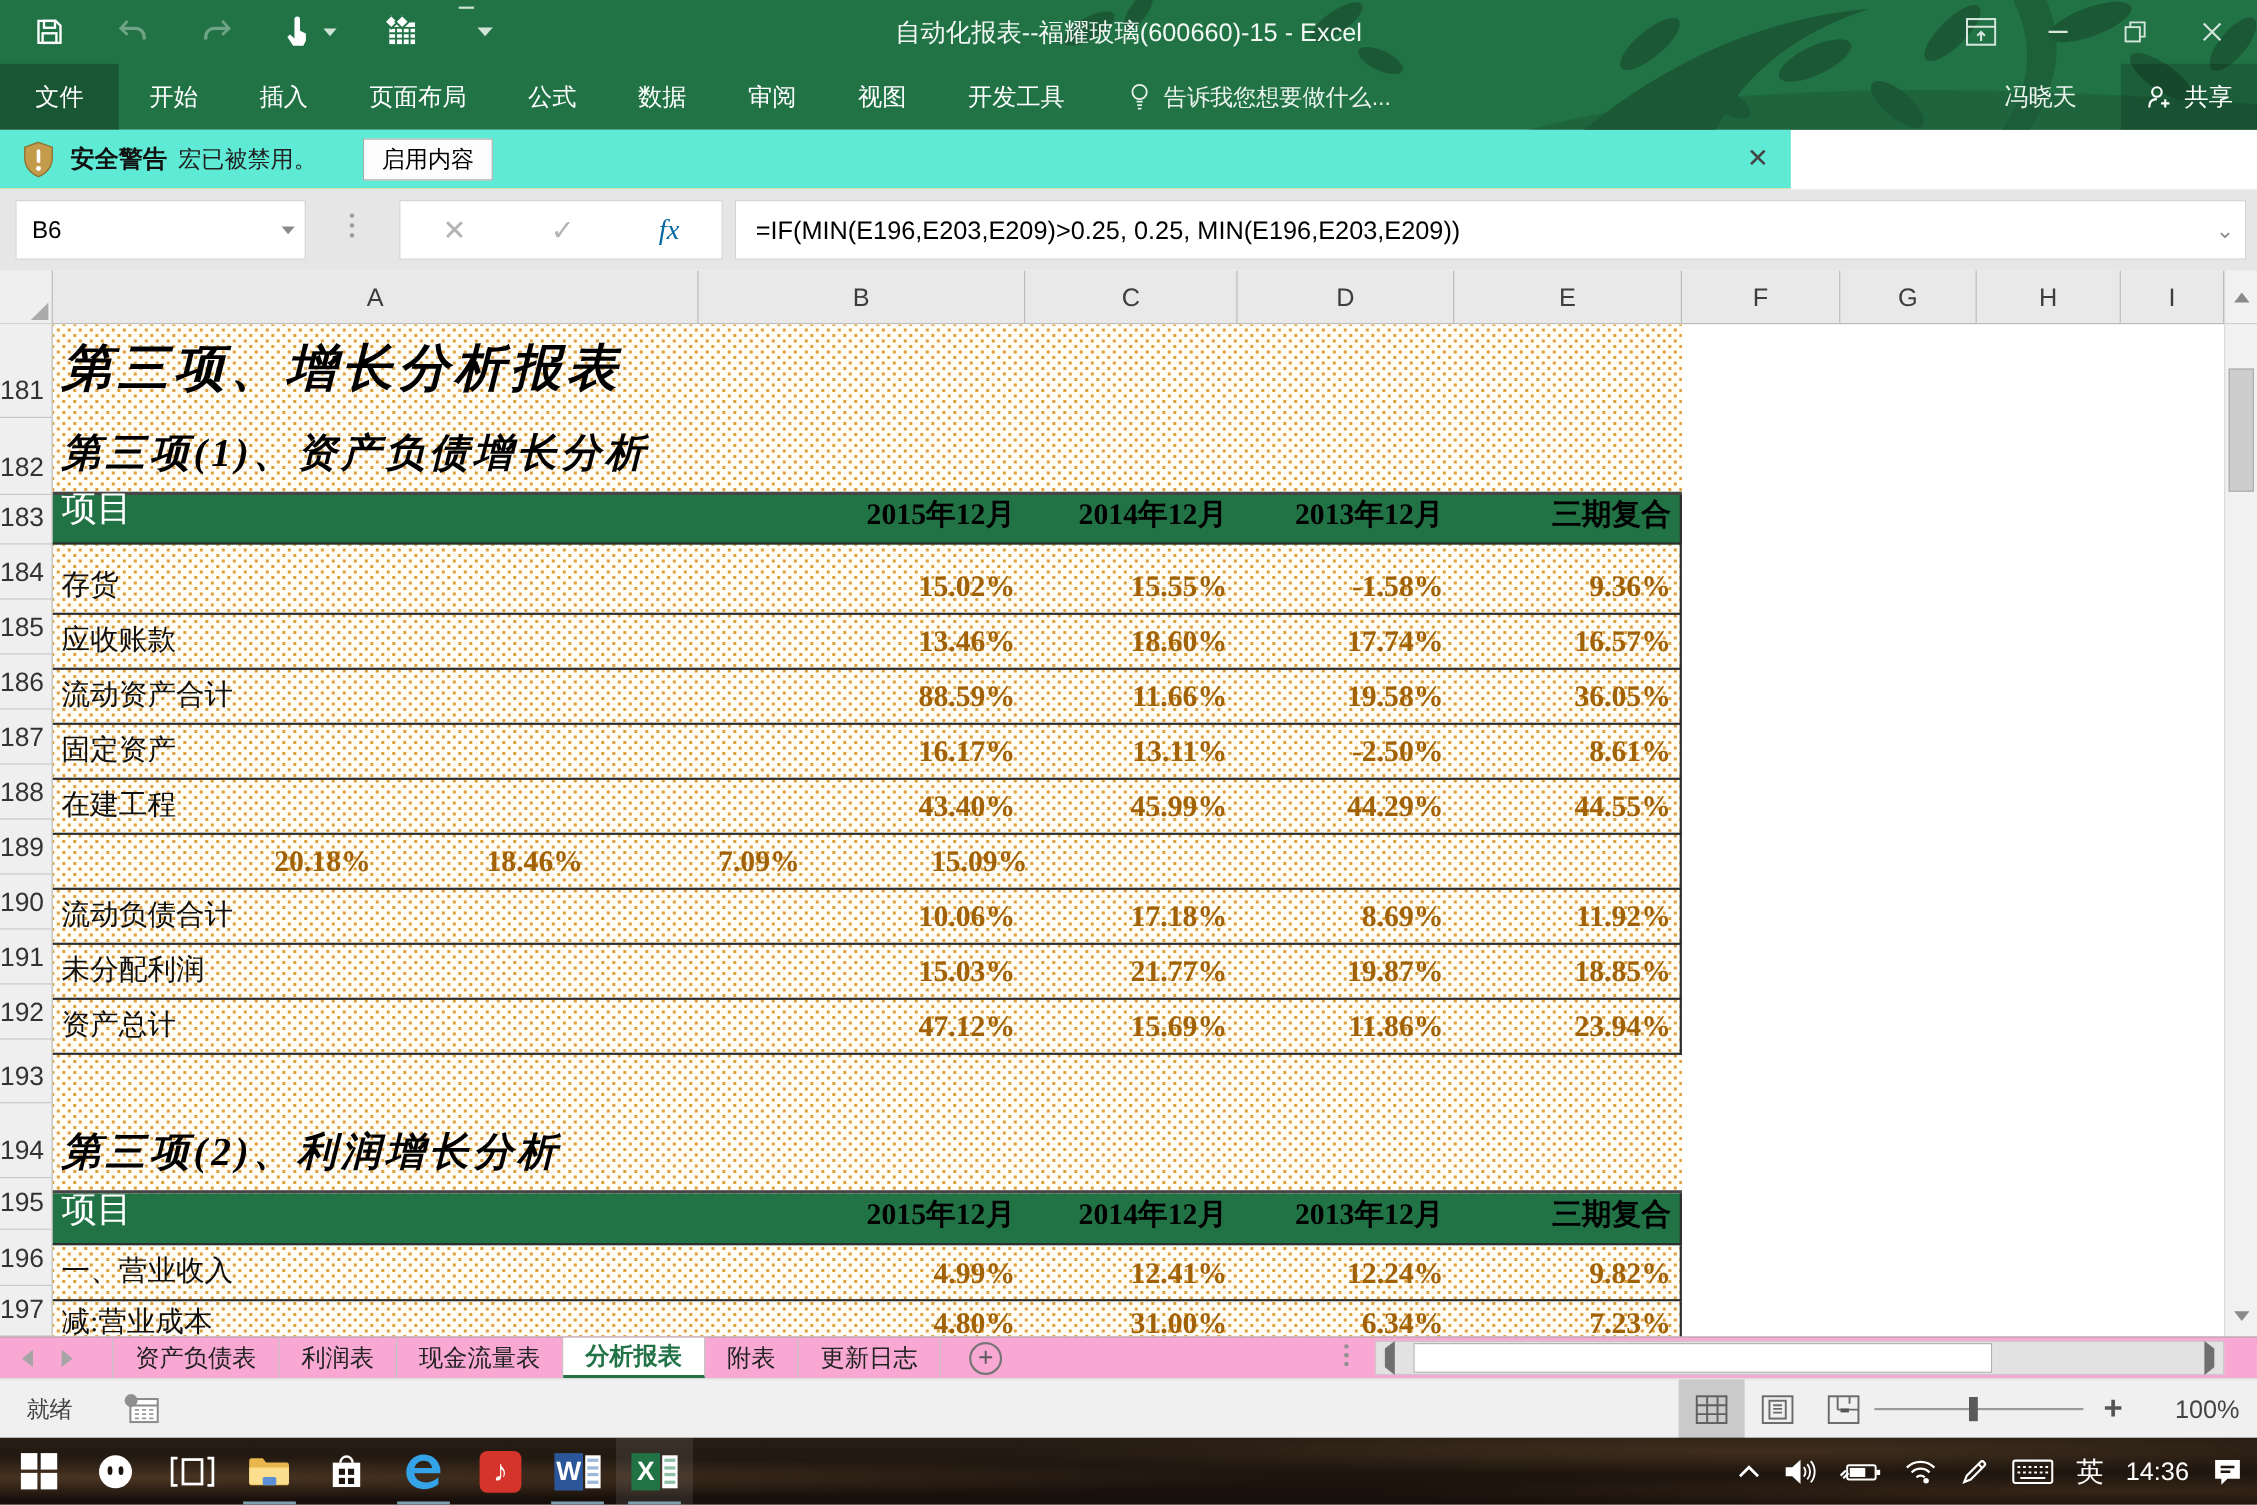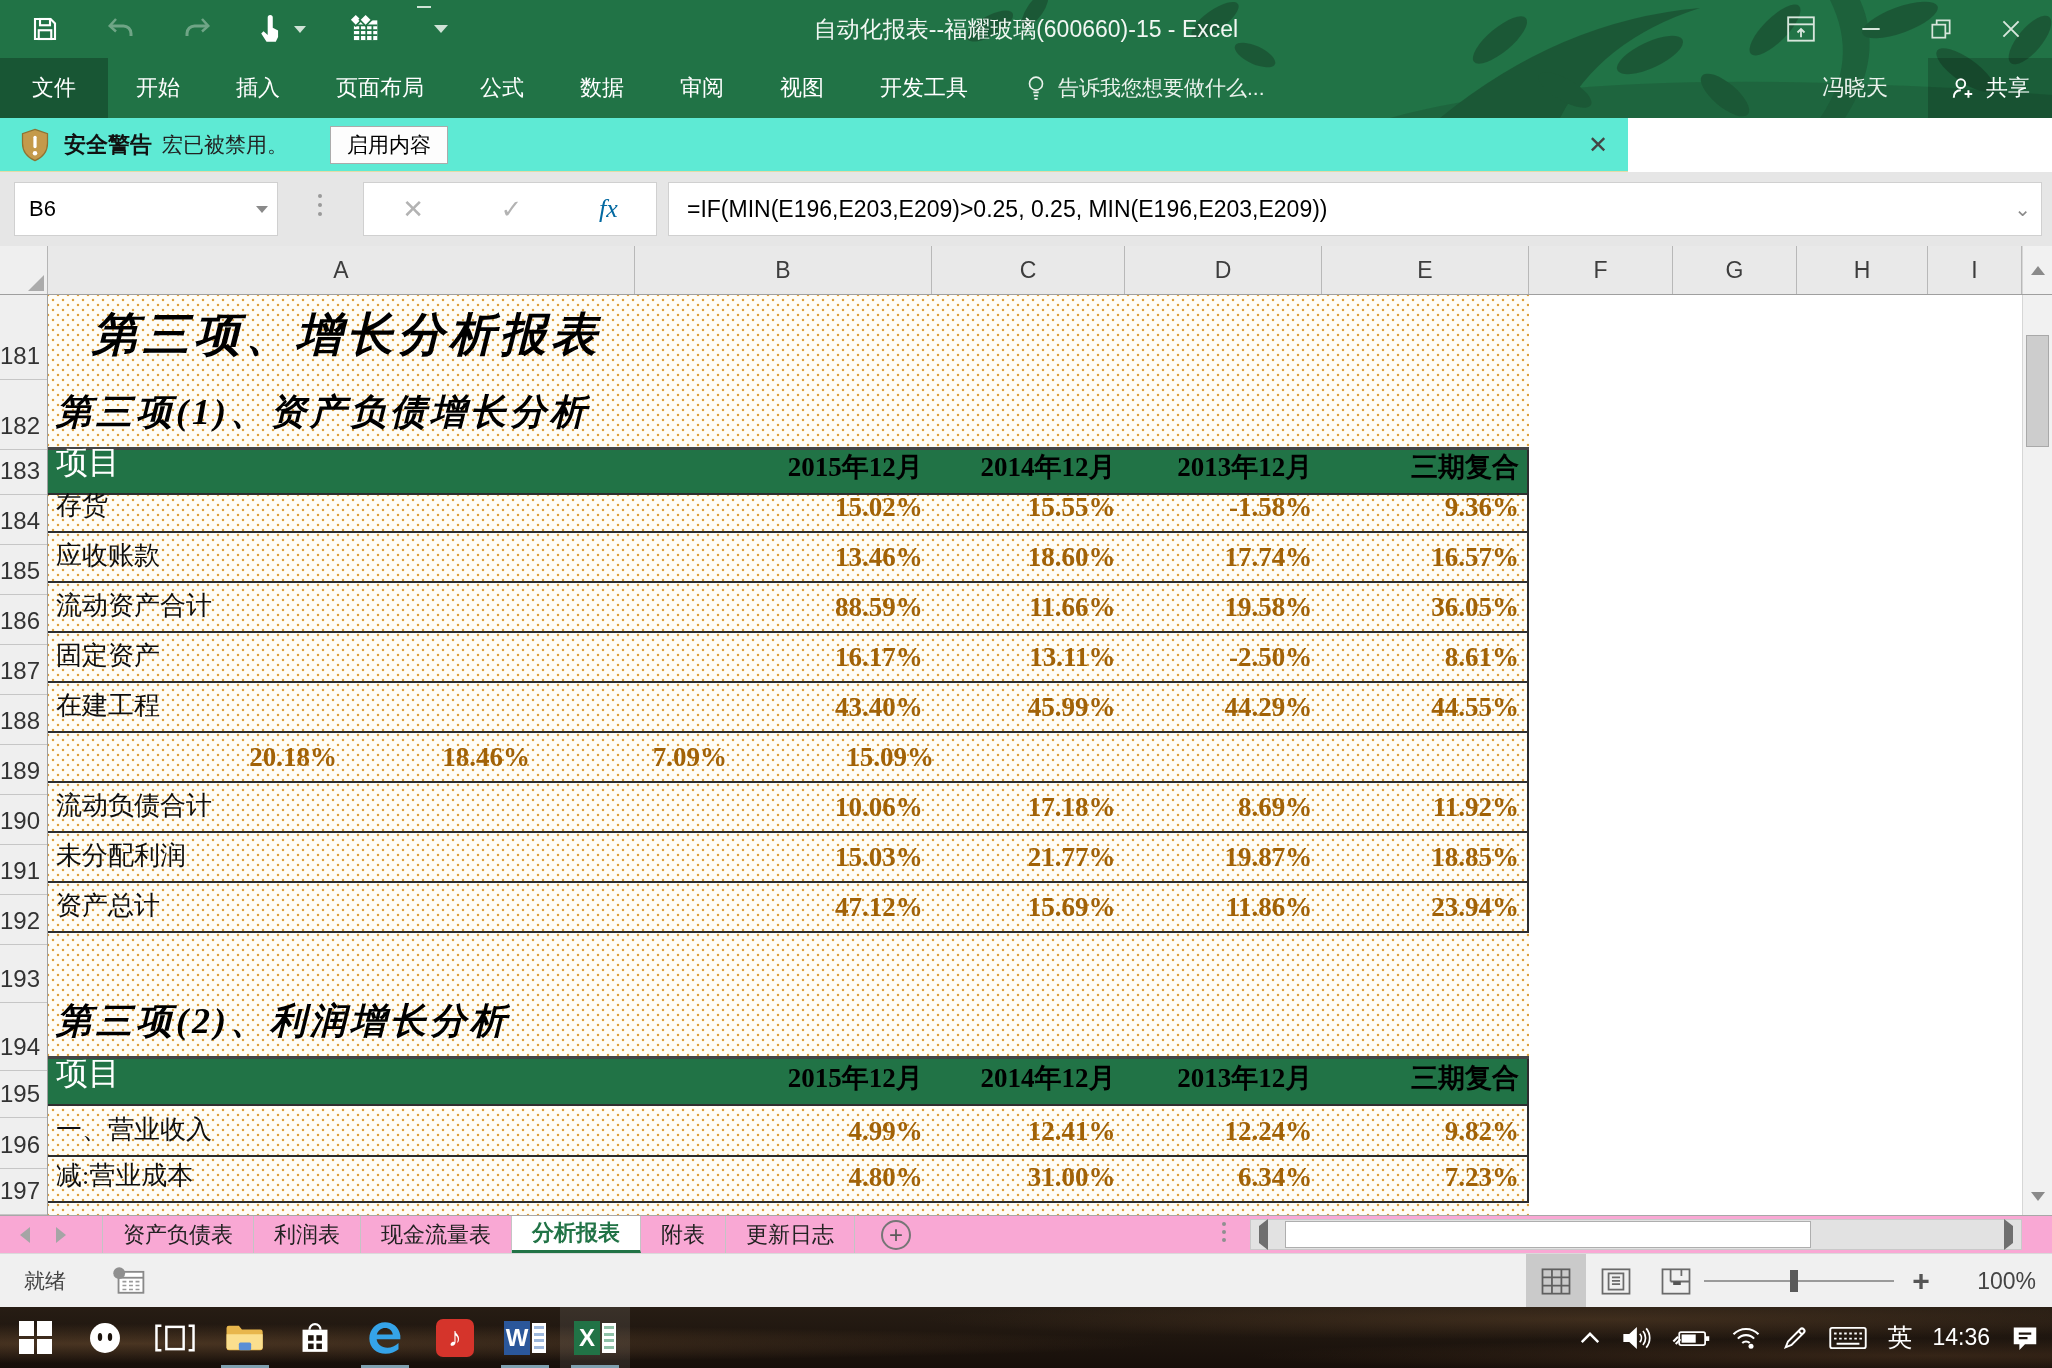--- a/index.html
+++ b/index.html
@@ -73,21 +73,21 @@
   .grow .cell { display:flex; align-items:flex-end; }
   .ca { width:587px; justify-content:flex-start; padding:0 0 8px 8px; }
   .cb { width:297px; } .cc { width:193px; } .cd { width:197px; } .ce { width:207px; }
   .cb,.cc,.cd,.ce { justify-content:flex-end; padding:0 8px 8px 0; }
   .grow.data, .grow.header { border-bottom:2px solid #2e2e2e; border-right:2px solid #2e2e2e; }
   .grow.title2 { border-bottom:3px solid #454545; }
   .grow.data .ca { font-family:"Liberation Serif", serif; font-size:26px; color:#101010; }
   .grow.data .cb,.grow.data .cc,.grow.data .cd,.grow.data .ce { font-family:"Liberation Serif", serif; font-weight:bold; font-size:27px; color:#a16207; }
   .grow.header .ca { font-family:"Liberation Serif", serif; font-size:32px; color:#ffffff; }
   .grow.header .cb,.grow.header .cc,.grow.header .cd,.grow.header .ce { font-family:"Liberation Serif", serif; font-weight:bold; font-size:27px; color:#000; }
-  .grow.title1 .ca { width:1481px; font-family:"Liberation Serif", serif; font-weight:900; font-style:italic; font-size:46px; letter-spacing:5px; color:#000; padding-bottom:14px;margin-left:36px; }
+  .grow.title1 .ca { width:1481px; font-family:"Liberation Serif", serif; font-weight:900; font-style:italic; font-size:46px; letter-spacing:5px; color:#000; padding-bottom:14px; }
   .grow.title2 .ca { width:1481px; font-family:"Liberation Serif", serif; font-weight:900; font-style:italic; font-size:36px; letter-spacing:4px; color:#000; padding-bottom:10px; }
   .vscroll { position:absolute; right:0; top:0; width:30px; height:920px; background:#f1f1f1; border-left:1px solid #d6d6d6; }
   .vthumb { position:absolute; left:3px; top:40px; width:23px; height:112px; background:#cdcdcd; border:1px solid #a9a9a9; }
   .scroll-bot { position:absolute; left:0; bottom:0; width:30px; height:38px; display:flex; align-items:center; justify-content:center; }
   .tri-dn-s { width:0; height:0; border-left:7px solid transparent; border-right:7px solid transparent; border-top:9px solid #8a8a8a; }
 
   
   .sheetbar { position:absolute; left:0; top:1215px; width:2052px; height:38px; background:#f9a8d4; border-top:1px solid #a8a8a8; display:flex; align-items:stretch; }
   .nav-arrows { display:flex; align-items:center; gap:26px; padding:0 18px 0 20px; }
   .tri-left { width:0; height:0; border-top:8px solid transparent; border-bottom:8px solid transparent; border-right:10px solid #a5a5a5; }
@@ -346,21 +346,21 @@
           <div class="grow title2" style="height: 70px;">
             <span class="cell ca">第三项(1)、资产负债增长分析</span>
           </div>
           <div class="grow header" style="height: 45px;">
             <span class="cell ca">项目</span>
             <span class="cell cb">2015年12月</span>
             <span class="cell cc">2014年12月</span>
             <span class="cell cd">2013年12月</span>
             <span class="cell ce">三期复合</span>
           </div>
-          <div class="grow data" style="height: 38px;">
+          <div class="grow data" style="height: 64px;">
             <span class="cell ca">存货</span>
             <span class="cell cb">15.02%</span>
             <span class="cell cc">15.55%</span>
             <span class="cell cd">-1.58%</span>
             <span class="cell ce">9.36%</span>
           </div>
           <div class="grow data" style="height: 50px;">
             <span class="cell ca">应收账款</span>
             <span class="cell cb">13.46%</span>
             <span class="cell cc">18.60%</span>

